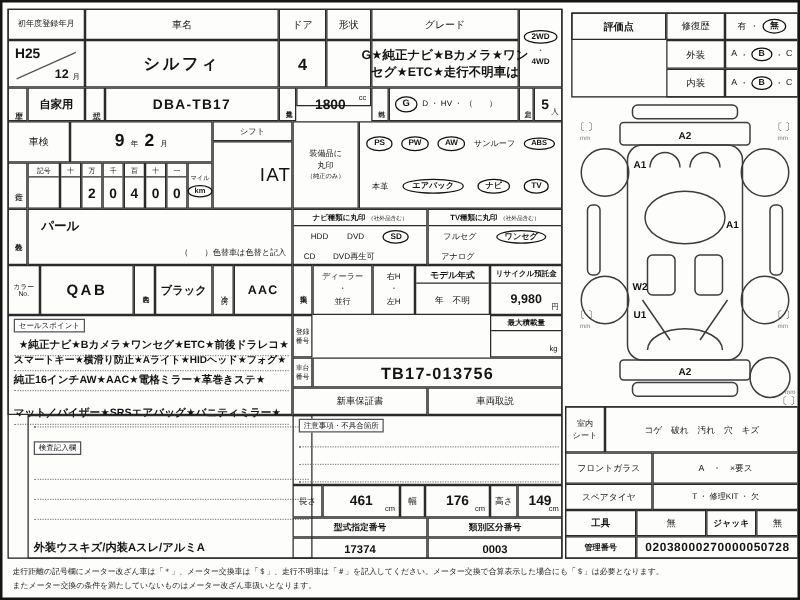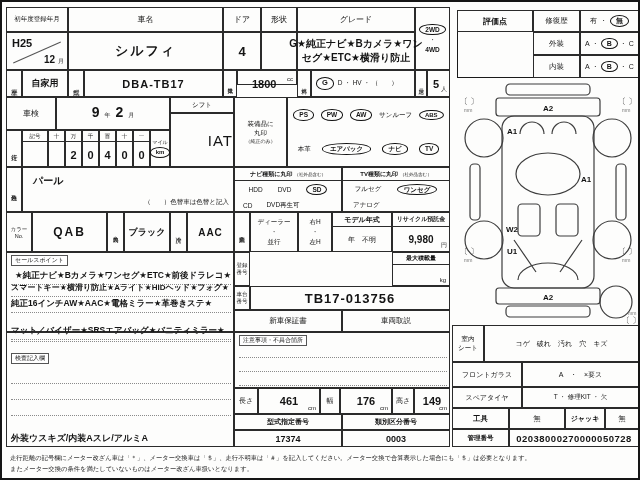--- a/index.html
+++ b/index.html
@@ -62,21 +62,21 @@
   <div class="c bd ctr b" style="left:66px;top:30px;width:155px;height:38px;font-size:13px;letter-spacing:2px;">
       <span>シルフィ</span>
     </div>
   <div class="c bd ctr b" style="left:221px;top:30px;width:38px;height:38px;font-size:13px;">
       <span>4</span>
     </div>
   <div class="c bd" style="left:259px;top:30px;width:36px;height:38px;"></div>
   <div class="c bd ctr b nw" style="left:295px;top:30px;width:118px;height:38px;font-size:10px;">
     <div>
       <div>G★純正ナビ★Bカメラ★ワン</div>
-      <div>セグ★ETC★横滑り防止</div>
+      <div>セグ★ETC★走行不明車は</div>
     </div>
   </div>
 
   <div class="c bd ctr vt" style="left:4px;top:68px;width:16px;height:27px;font-size:6.5px;">
       <span>車歴</span>
     </div>
   <div class="c bd ctr b" style="left:20px;top:68px;width:46px;height:27px;font-size:9px;">
       <span>自家用</span>
     </div>
   <div class="c bd ctr vt" style="left:66px;top:68px;width:16px;height:27px;font-size:6.5px;">
@@ -337,21 +337,21 @@
   <div class="c bd ctr b" style="left:248px;top:284px;width:200px;height:24px;font-size:13px;letter-spacing:1px;">
       <span>TB17-013756</span>
     </div>
   <div class="c bd ctr" style="left:232px;top:308px;width:108px;height:22px;font-size:7.5px;">
       <span>新車保証書</span>
     </div>
   <div class="c bd ctr" style="left:340px;top:308px;width:108px;height:22px;font-size:7.5px;">
       <span>車両取説</span>
     </div>
 
-  <div class="c bd" style="left:4px;top:330px;width:228px;height:115px;">
+  <div class="c bd" style="left:20px;top:330px;width:228px;height:115px;">
     <div class="dotl" style="position:absolute;left:4px;top:8px;width:220px;"></div>
     <span class="lblbox" style="position:absolute;left:4px;top:20px;font-size:6px;">検査記入欄</span>
     <div class="dotl" style="position:absolute;left:4px;top:50px;width:220px;"></div>
     <div class="dotl" style="position:absolute;left:4px;top:66px;width:220px;"></div>
     <div class="dotl" style="position:absolute;left:4px;top:82px;width:220px;"></div>
     <div class="b nw" style="position:absolute;left:4px;top:99px;font-size:9px;">外装ウスキズ/内装Aスレ/アルミA</div>
   </div>
 
   <div class="c bd" style="left:232px;top:330px;width:216px;height:56px;">
     <span class="lblbox" style="position:absolute;left:4px;top:2px;font-size:6px;">注意事項・不具合箇所</span>

